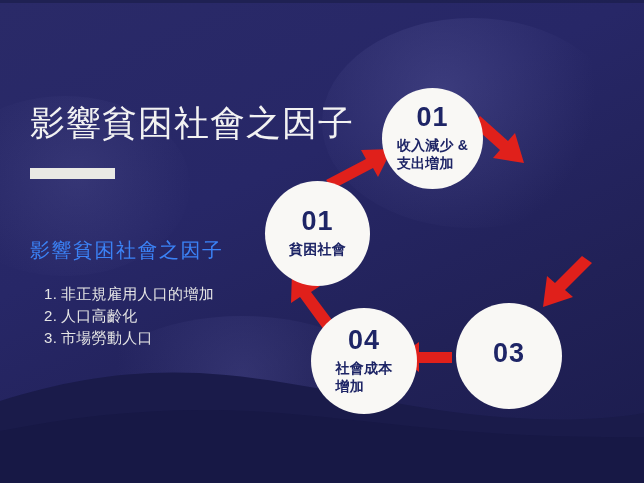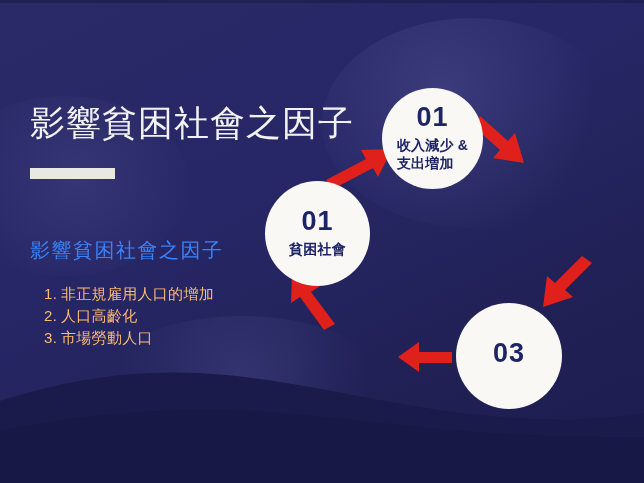--- a/index.html
+++ b/index.html
@@ -98,21 +98,21 @@
     font-weight: 400;
     white-space: nowrap;
   }
   .factor-list {
     position: absolute;
     left: 44px;
     top: 283px;
     margin: 0;
     padding: 0;
     list-style: none;
-    color: #fdba74;
+    color: #e5e5e5;
     font-size: 15px;
     line-height: 1.48;
     letter-spacing: .3px;
   }
   .factor-list li {
     white-space: nowrap;
   }
   .factor-list li .num {
     display: inline-block;
     min-width: 17px;
@@ -225,19 +225,24 @@
     <div class="node-num">01</div>
     <div class="node-label">收入減少 &amp;
 支出増加</div>
   </div>
 
 
   <div class="node" id="node-03">
     <div class="node-num">03</div>
   </div>
 
+  <div class="node" id="node-04">
+    <div class="node-num">04</div>
+    <div class="node-label">社會成本
+增加</div>
+  </div>
 
   <div class="node" id="node-05">
     <div class="node-num">01</div>
     <div class="node-label">貧困社會</div>
   </div>
 
 </div>
 
 </body></html>

